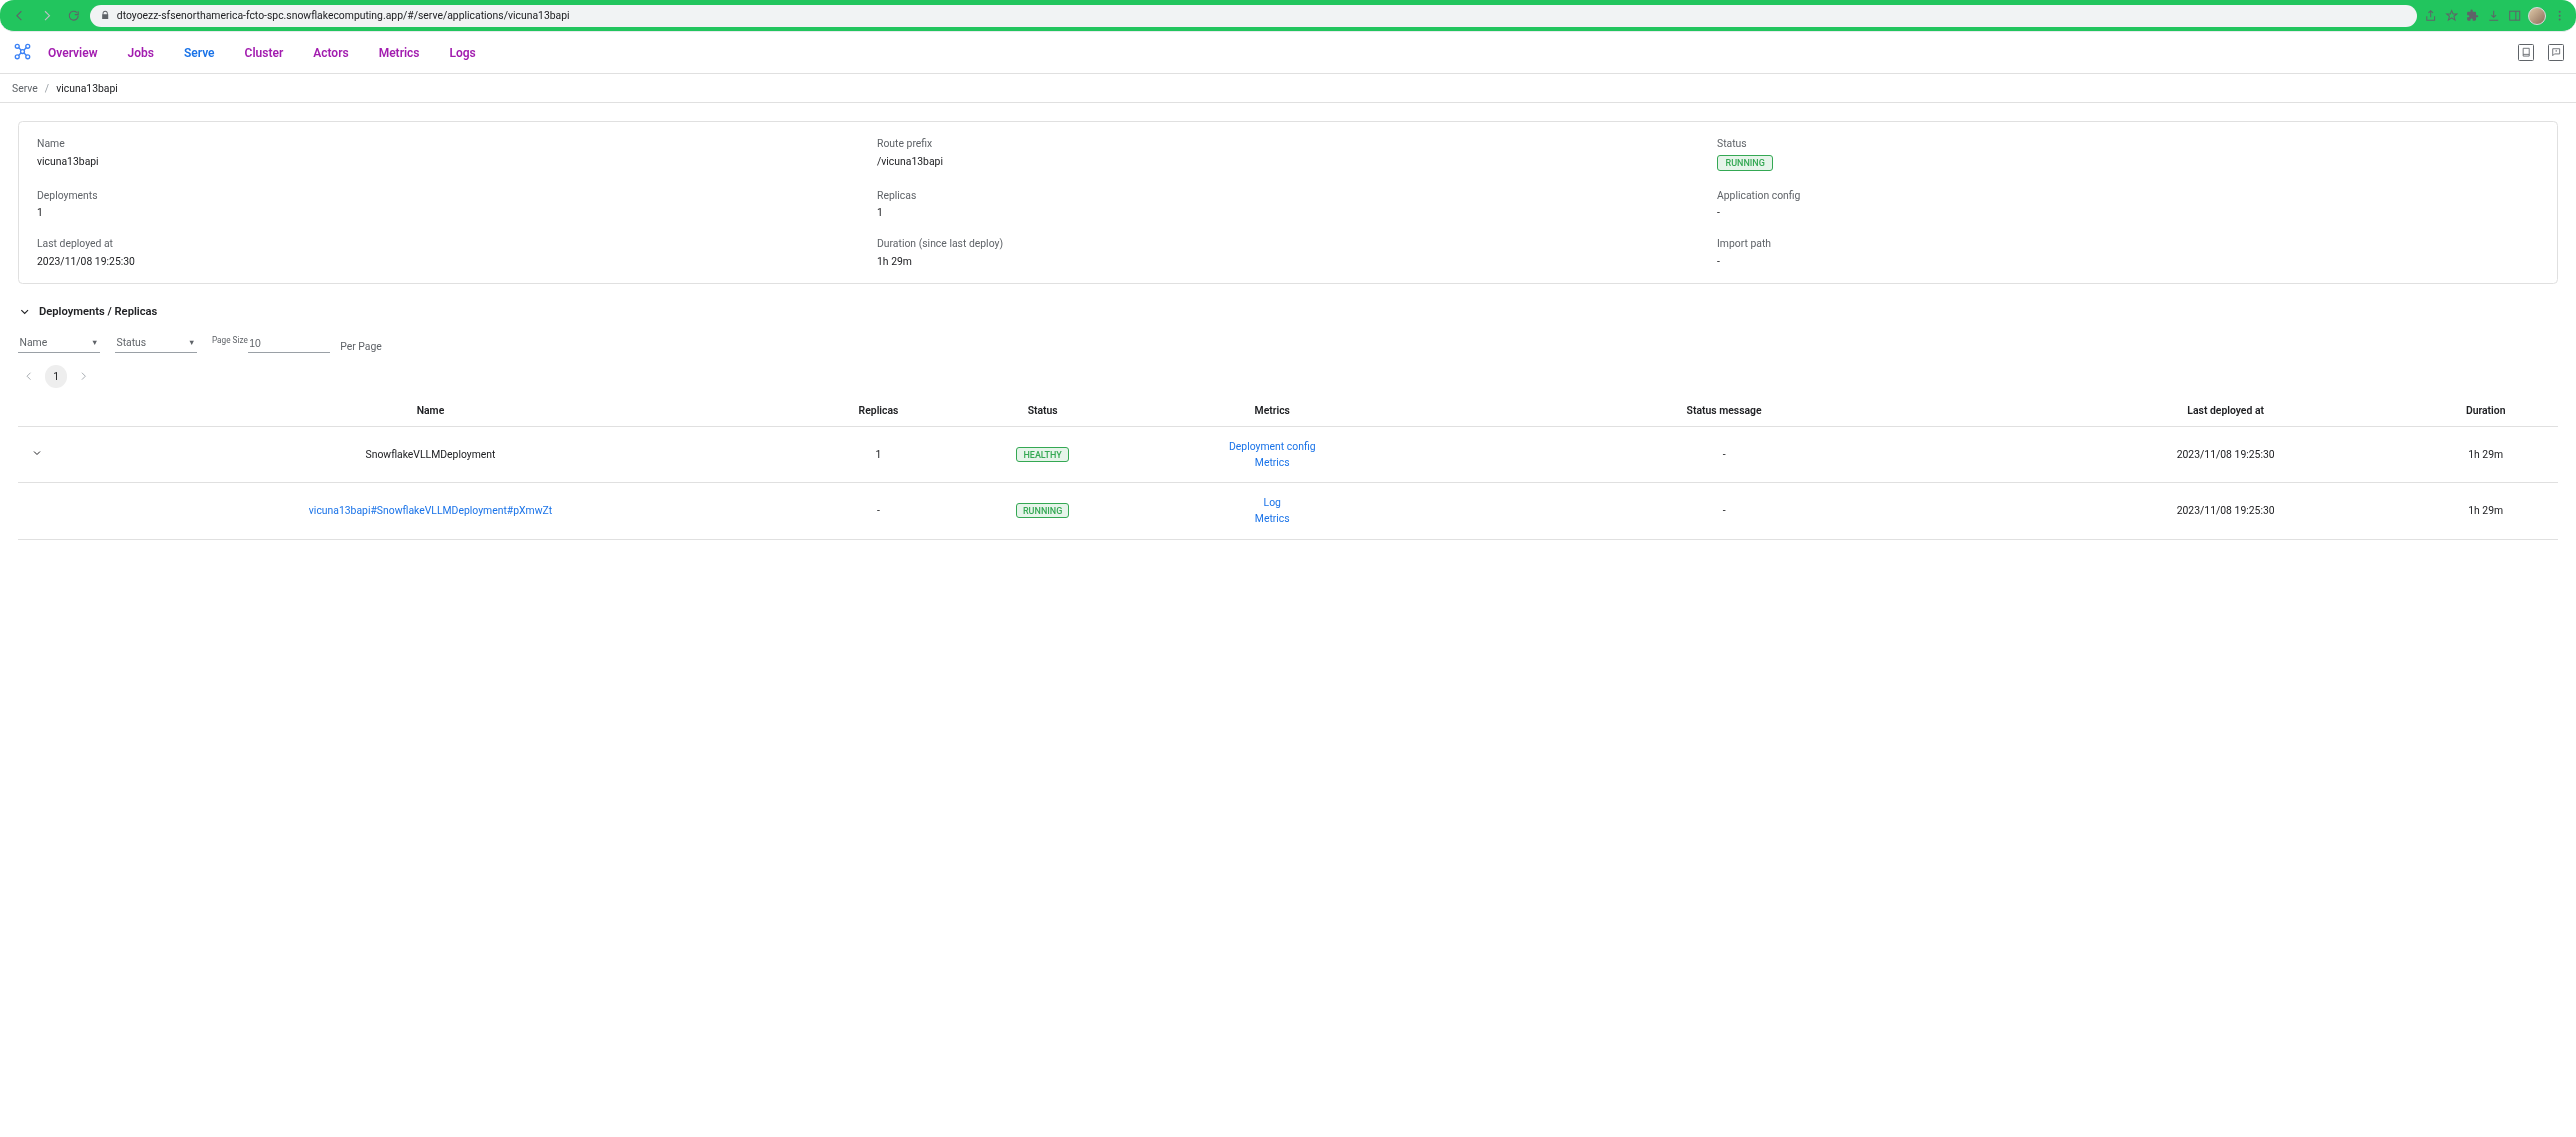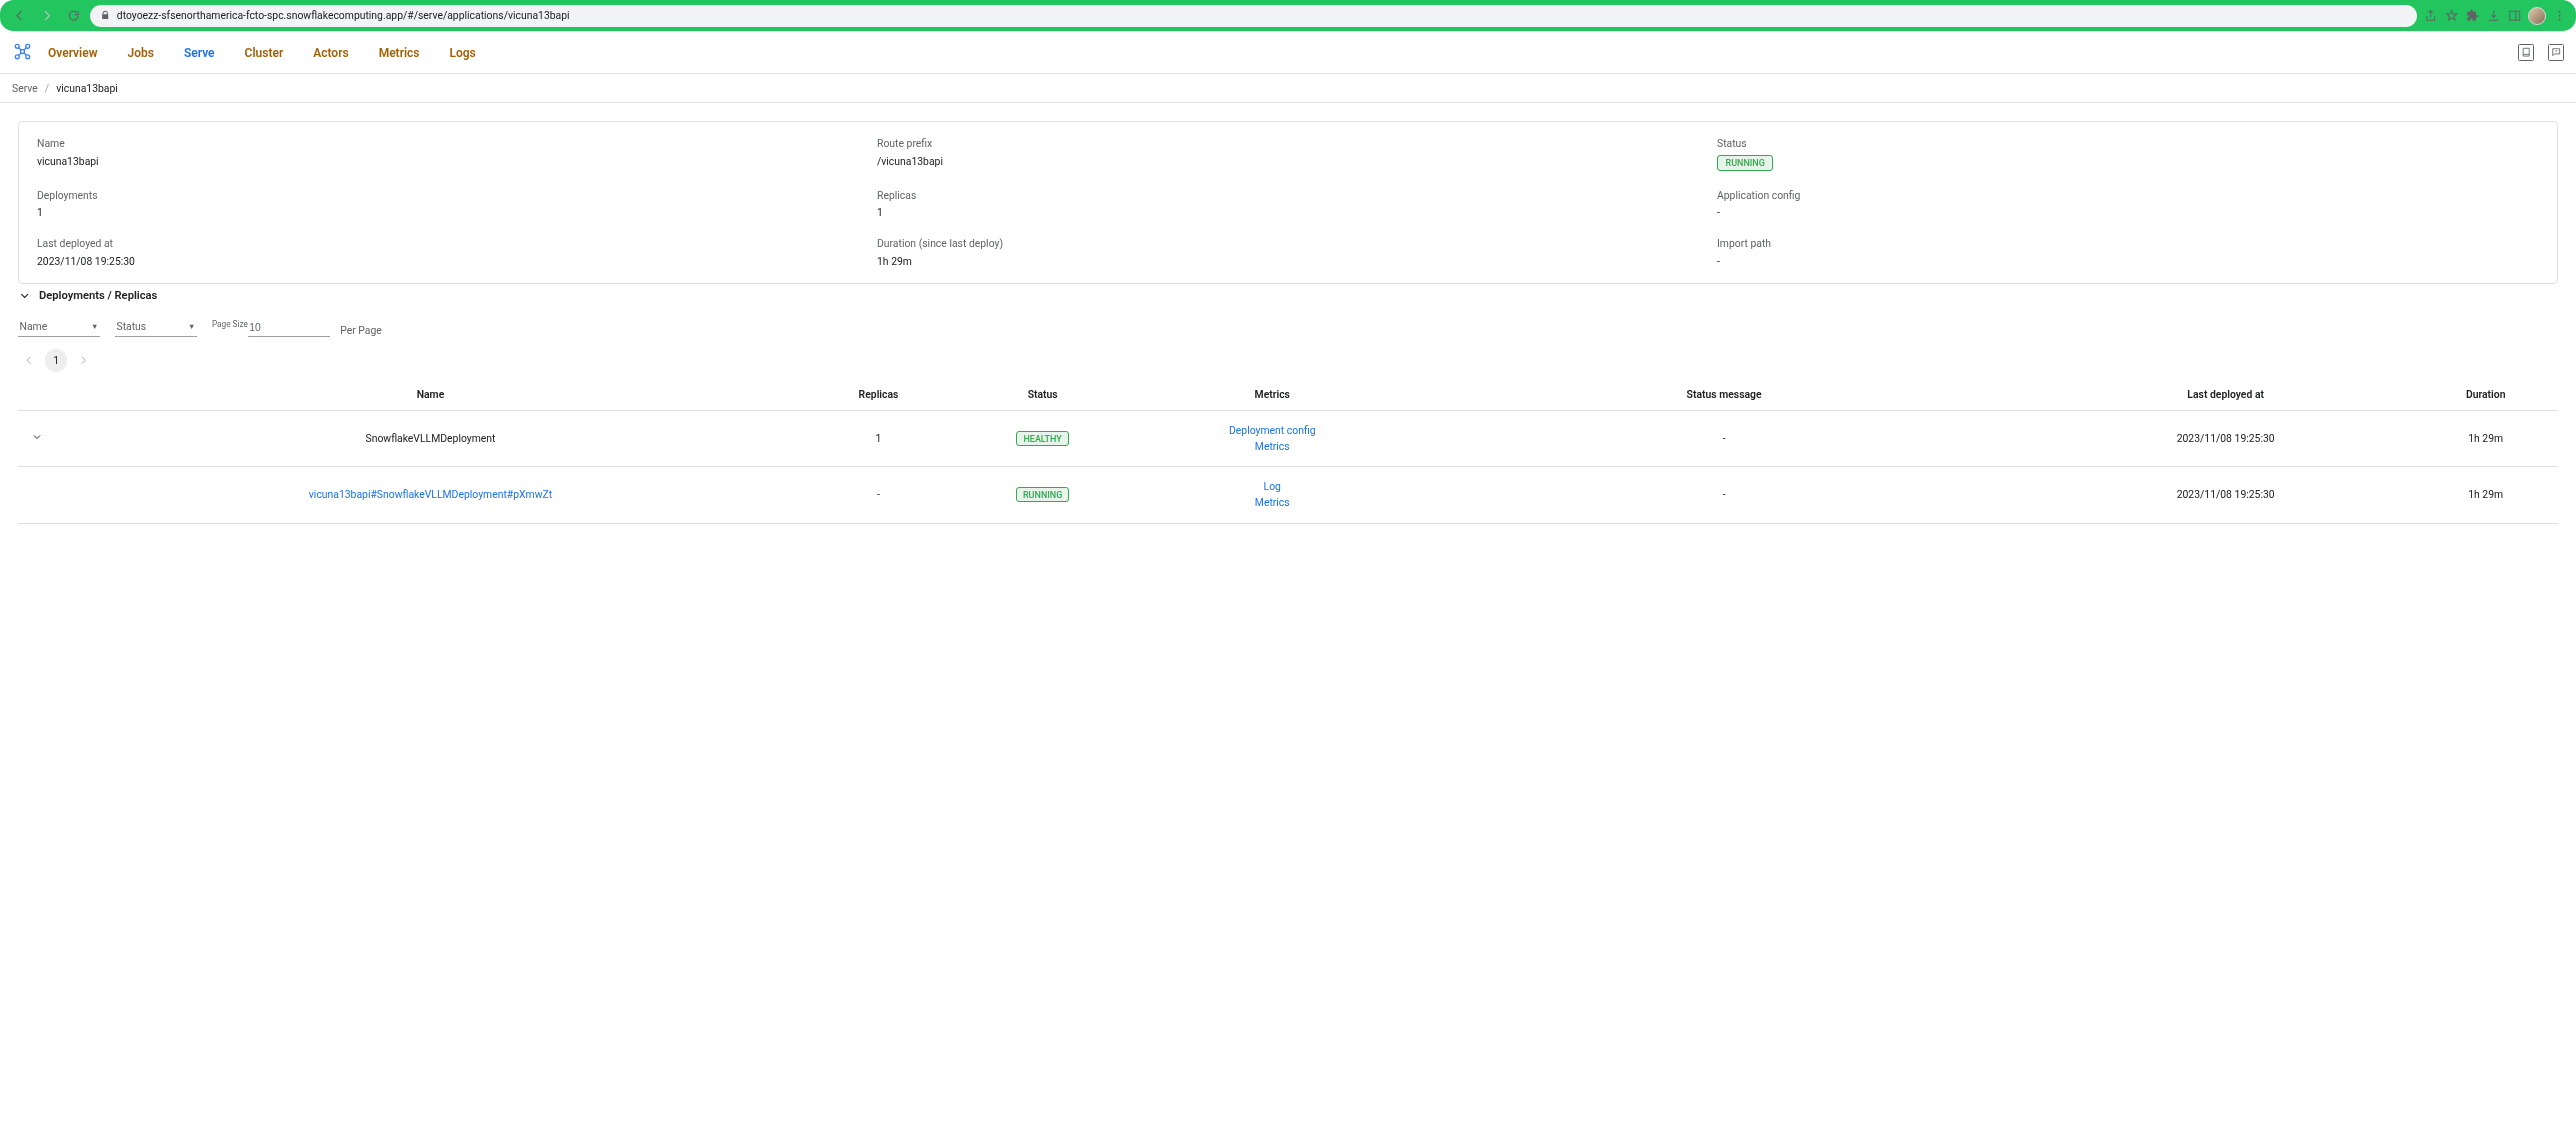--- a/index.html
+++ b/index.html
@@ -15,39 +15,39 @@
 .url-text { flex: 1; color: #202124; }
 .chrome-icon { width: 15px; height: 15px; display:flex; align-items:center; justify-content:center; color:#5f6368; }
 .avatar { width: 18px; height: 18px; border-radius: 50%; background: linear-gradient(135deg,#e0c8a8,#8a6d5a); border:0.7px solid #dadce0; }
 .menu-dots { width: 15px; height: 15px; display:flex; align-items:center; justify-content:center; color:#5f6368; }
 
 
 .top-nav { display: flex; align-items: center; padding: 0 12px; border-bottom: 0.7px solid #e0e0e0; height: 42px; }
 .logo { margin-right: 15px; color: #3b82f6; }
 .logo svg { width: 21px; height: 21px; }
 .nav-links { display: flex; gap: 30px; flex: 1; }
-.nav-link { font-size: 12px; font-weight: 600; color: #a16207; cursor: pointer; }
+.nav-link { font-size: 12px; font-weight: 600; color: #a21caf; cursor: pointer; }
 .nav-link.active { color: #1a73e8; }
 .nav-right { display: flex; gap: 13.4px; }
 .nav-right-icon { width: 16.4px; height: 16.4px; display:flex; align-items:center; justify-content:center; color:#5f6368; border:0.7px solid #5f6368; border-radius:1.5px; font-size:9px; }
 
 
 .breadcrumb { padding: 7.5px 12px; border-bottom: 0.7px solid #e0e0e0; font-size: 10.4px; color: #5f6368; }
 .breadcrumb .sep { margin: 0 4.5px; color: #9aa0a6; }
 .breadcrumb .current { color: #202124; }
 
 
 .content { padding: 18px; }
 .info-card { border: 0.7px solid #e0e0e0; border-radius: 4.5px; padding: 15px 18px; display: grid; grid-template-columns: 1fr 1fr 1fr; row-gap: 18px; column-gap: 18px; }
 .info-item .label { font-size: 10.4px; color: #5f6368; margin-bottom: 4.5px; }
 .info-item .value { font-size: 10.4px; color: #202124; }
 .status-badge { display: inline-block; border: 0.7px solid #34a853; color: #34a853; background: #e6f4ea; border-radius: 3px; padding: 2.2px 7.5px; font-size: 9px; font-weight: 500; }
 
 
-.section { margin-top: 5px; }
+.section { margin-top: 21px; }
 .section-header { display: flex; align-items: center; gap: 7.5px; font-size: 11.2px; font-weight: 600; color: #202124; margin-bottom: 15px; }
 .chevron { width: 13.4px; height: 13.4px; }
 
 
 .filters { display: flex; gap: 15px; align-items: flex-end; margin-bottom: 12px; }
 .filter { display: flex; flex-direction: row; }
 .filter .tiny-label { font-size: 8.2px; color: #5f6368; margin-bottom: 1.5px; }
 .filter-input { border: none; border-bottom: 0.7px solid #9aa0a6; padding: 3px 1.5px; font-size: 10.4px; width: 82px; background: transparent; color: #5f6368; }
 .filter-dropdown { display: flex; align-items: center; justify-content: space-between; width: 82px; }
 .filter-dropdown .caret { font-size: 7.5px; color: #5f6368; }

